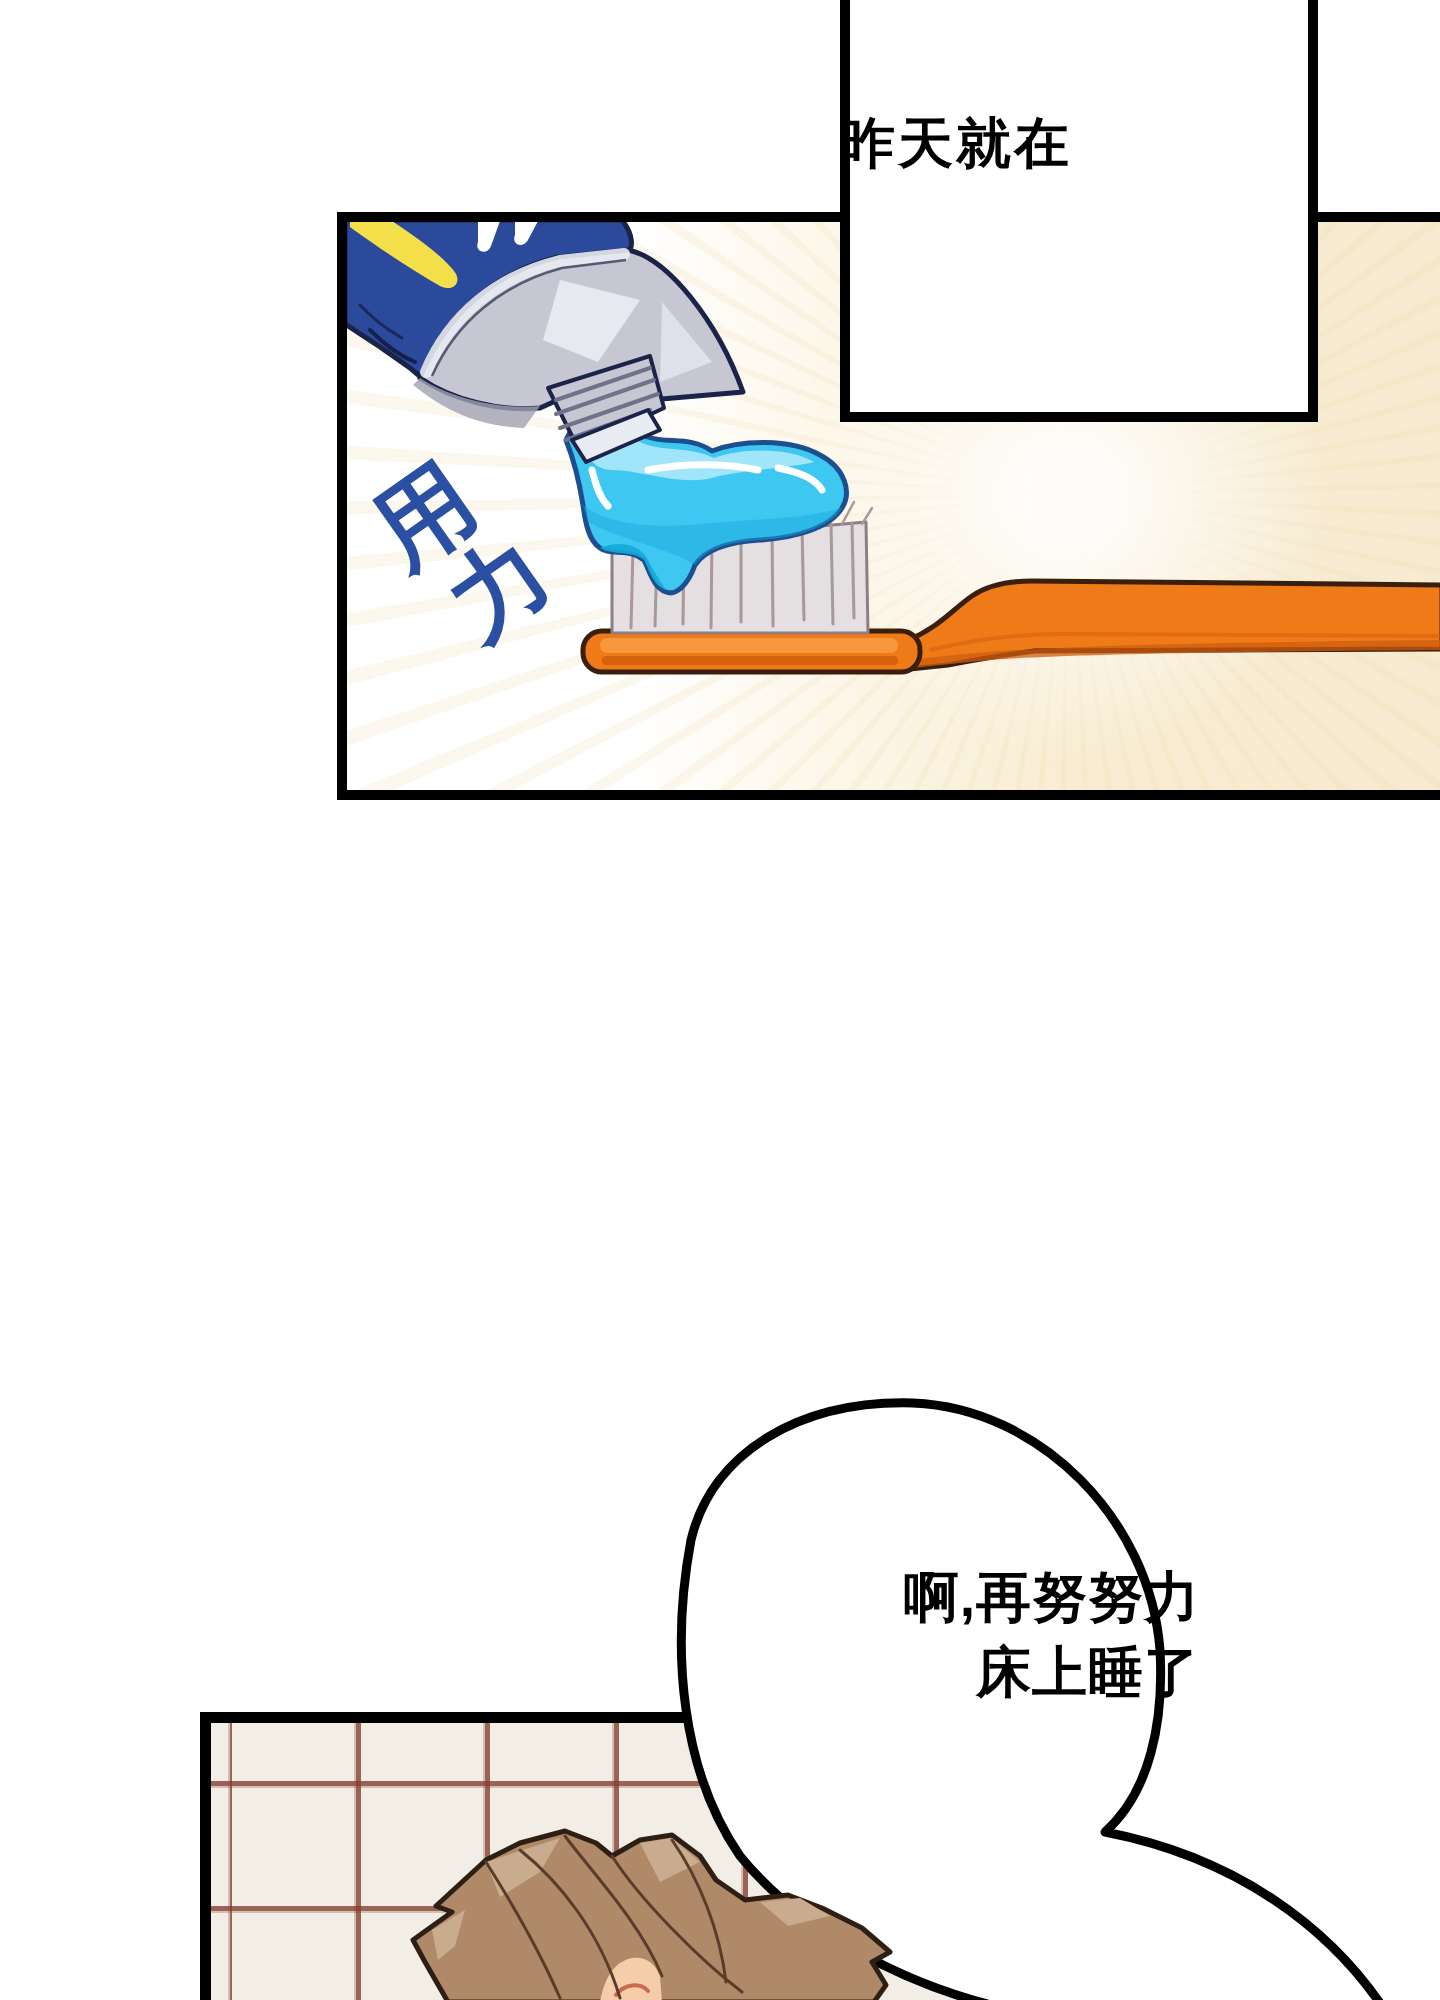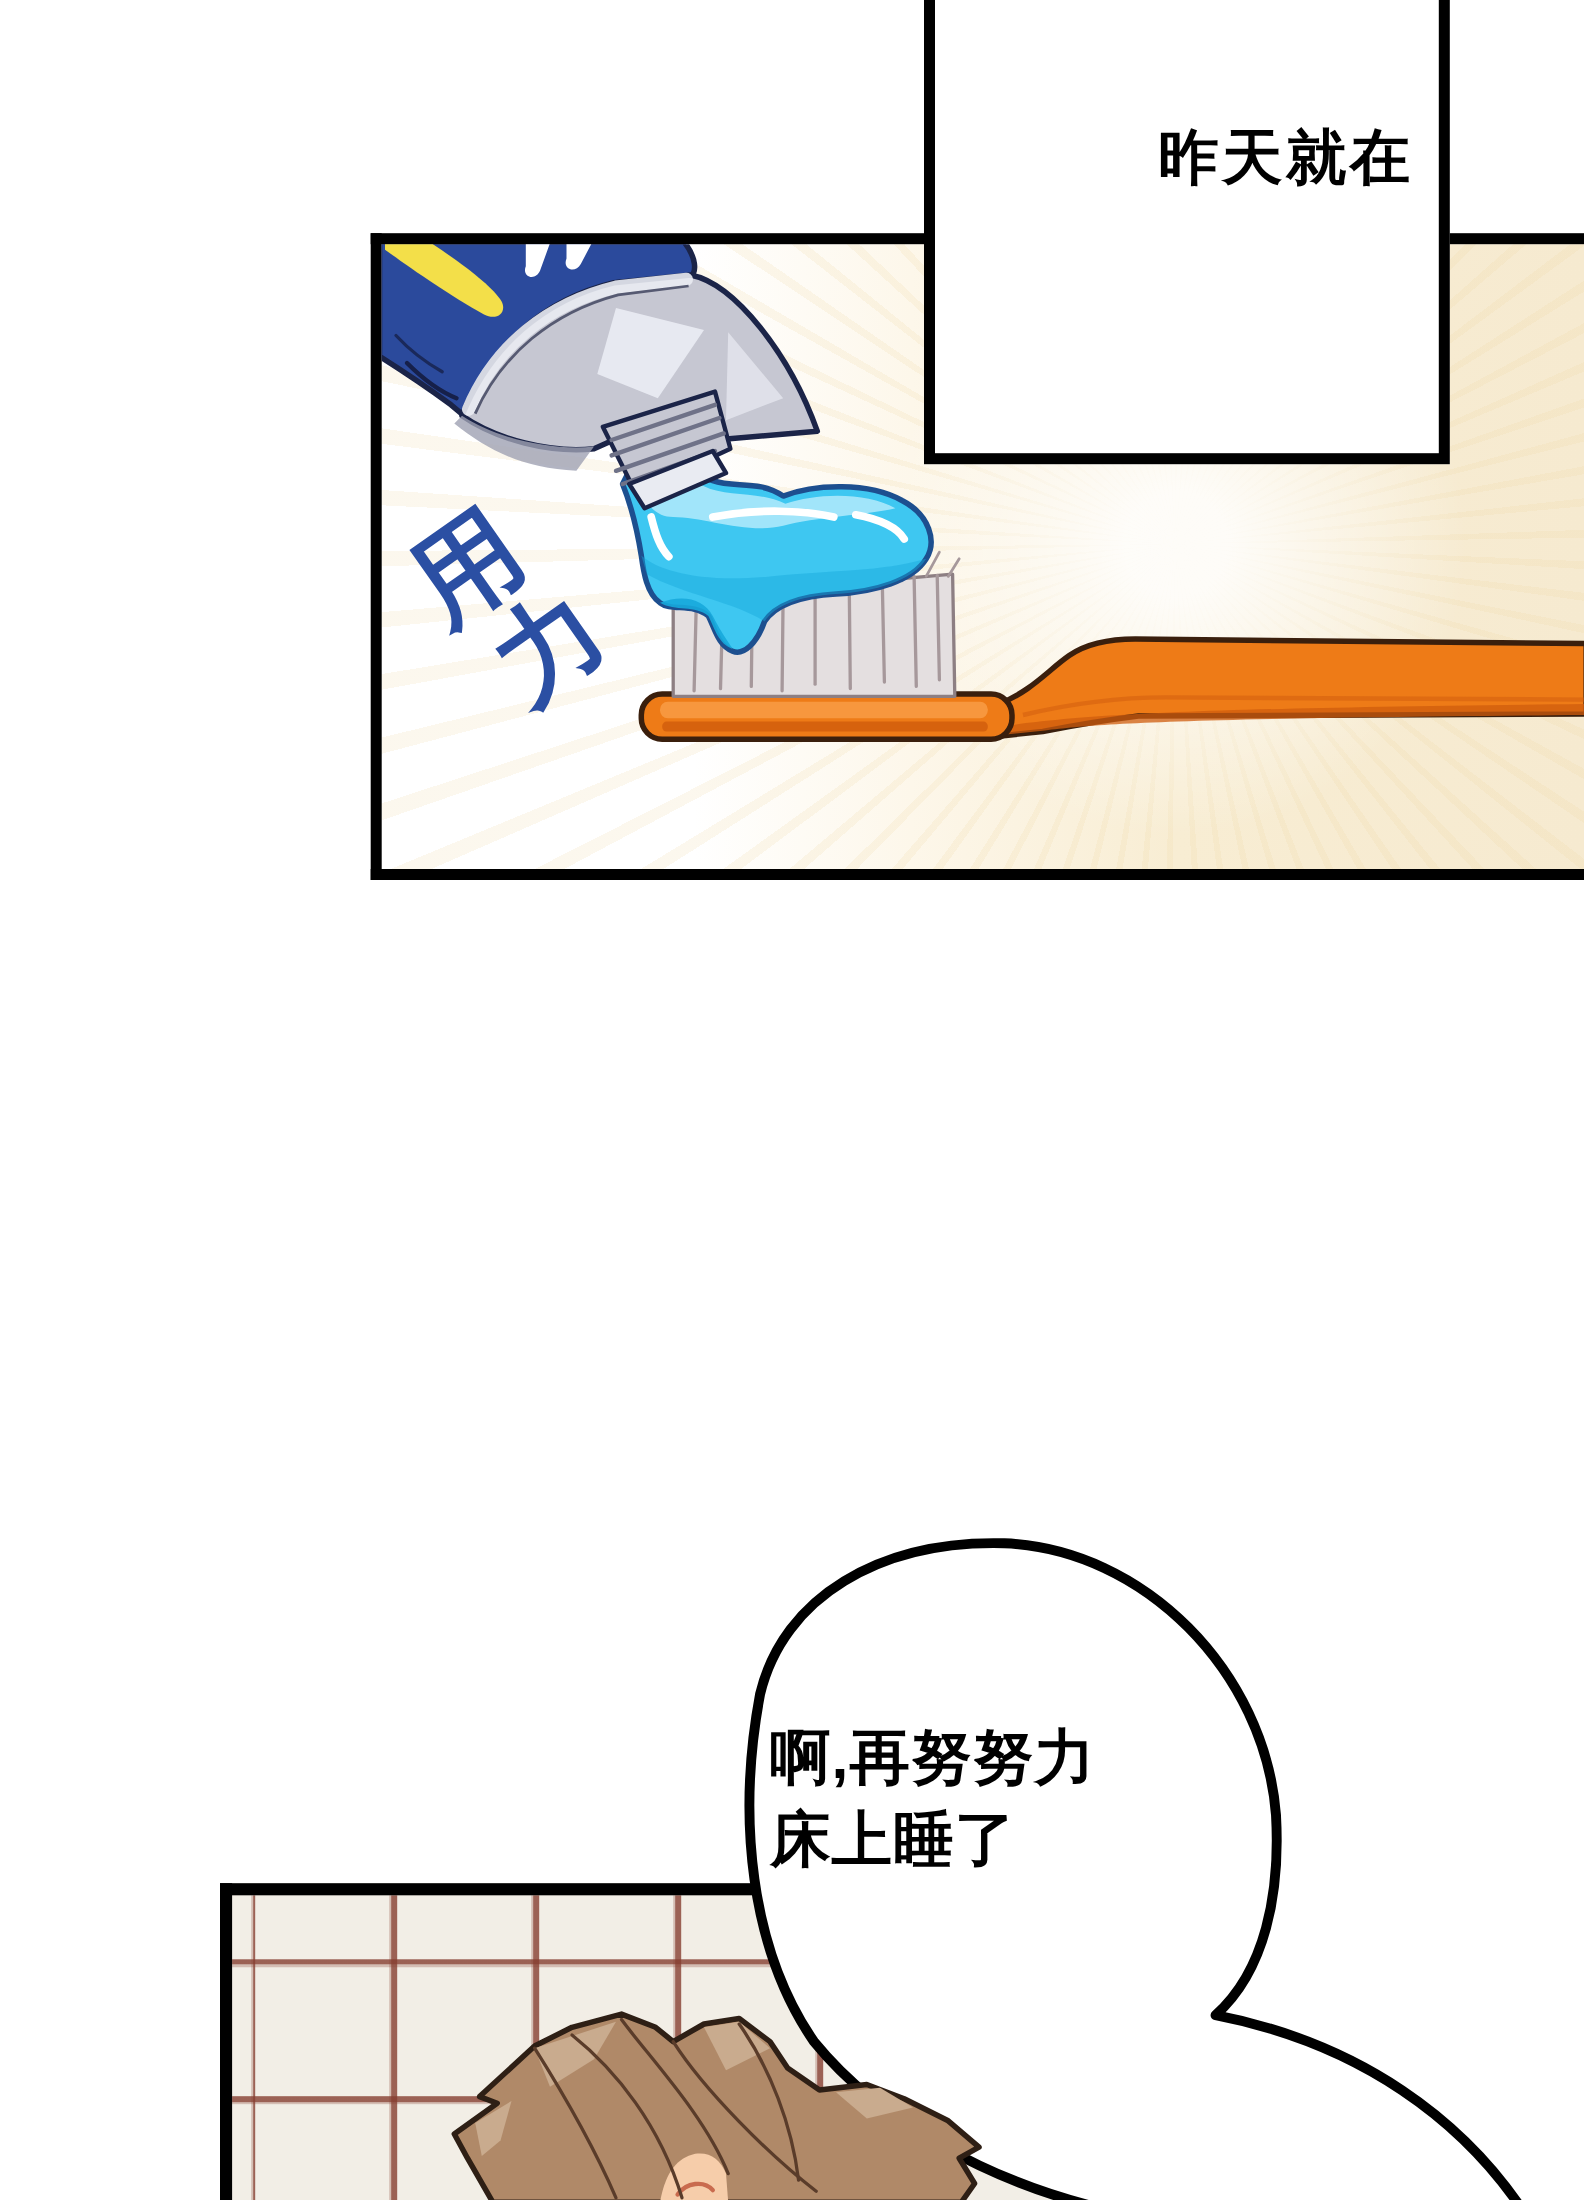--- a/index.html
+++ b/index.html
@@ -10,38 +10,38 @@
   
   #panel1{left:337px;top:212px;width:1103px;height:588px;box-sizing:border-box;
     border:10px solid var(--ink);border-right:none;
     background:
       radial-gradient(circle at 66% 48%, rgba(255,255,255,.85) 0 6%, rgba(255,255,255,0) 34%),
       repeating-conic-gradient(from 0deg at 66% 48%, rgba(238,214,160,.18) 0 1.1deg, rgba(255,255,255,0) 1.1deg 4.4deg),
       linear-gradient(90deg,#ffffff 0 26%, #fdf7ea 44%, var(--panel-cream) 66%, #f6ead0 100%);}
   
   #bubble1{left:840px;top:-22px;width:478px;height:444px;box-sizing:border-box;
     border:10px solid var(--ink);background:#fff;}
-  #bubble1-text{left:840px;top:104px;width:445px;text-align:right;
+  #bubble1-text{left:840px;top:104px;width:445px;text-align:left;
     font-size:55px;font-weight:800;line-height:78px;letter-spacing:3px;color:var(--ink);}
   
   .sfx{color:var(--sfx-blue);font-size:96px;font-weight:900;transform:rotate(-35deg);}
   #sfx-1{left:378px;top:452px;}
   #sfx-2{left:452px;top:524px;}
   
   #art{left:0;top:0;width:1440px;height:2000px;}
   
   #panel2{left:200px;top:1712px;width:900px;height:288px;box-sizing:border-box;
     border-left:11px solid var(--ink);border-top:11px solid var(--ink);
     background-color:var(--tile-bg);background-origin:border-box;
     background-image:
       repeating-linear-gradient(90deg, rgba(134,62,48,0) 0 122px, rgba(134,62,48,.28) 122px 124px, rgba(134,62,48,.8) 124px 129px),
       repeating-linear-gradient(0deg,  rgba(134,62,48,0) 0 118px, rgba(134,62,48,.28) 118px 120px, rgba(134,62,48,.8) 120px 125px);
     background-position:32px 0, 0 31px;}
   
-  #balloon-text{left:700px;top:1560px;width:500px;text-align:left;
+  #balloon-text{left:700px;top:1560px;width:500px;text-align:right;
     font-size:55px;font-weight:800;line-height:75px;letter-spacing:1px;color:var(--ink);}
   svg .no-fill{fill:none;}
 </style>
 </head>
 <body>
 
 <div id="page">
 
   <div id="panel1" class="abs"></div>
 

